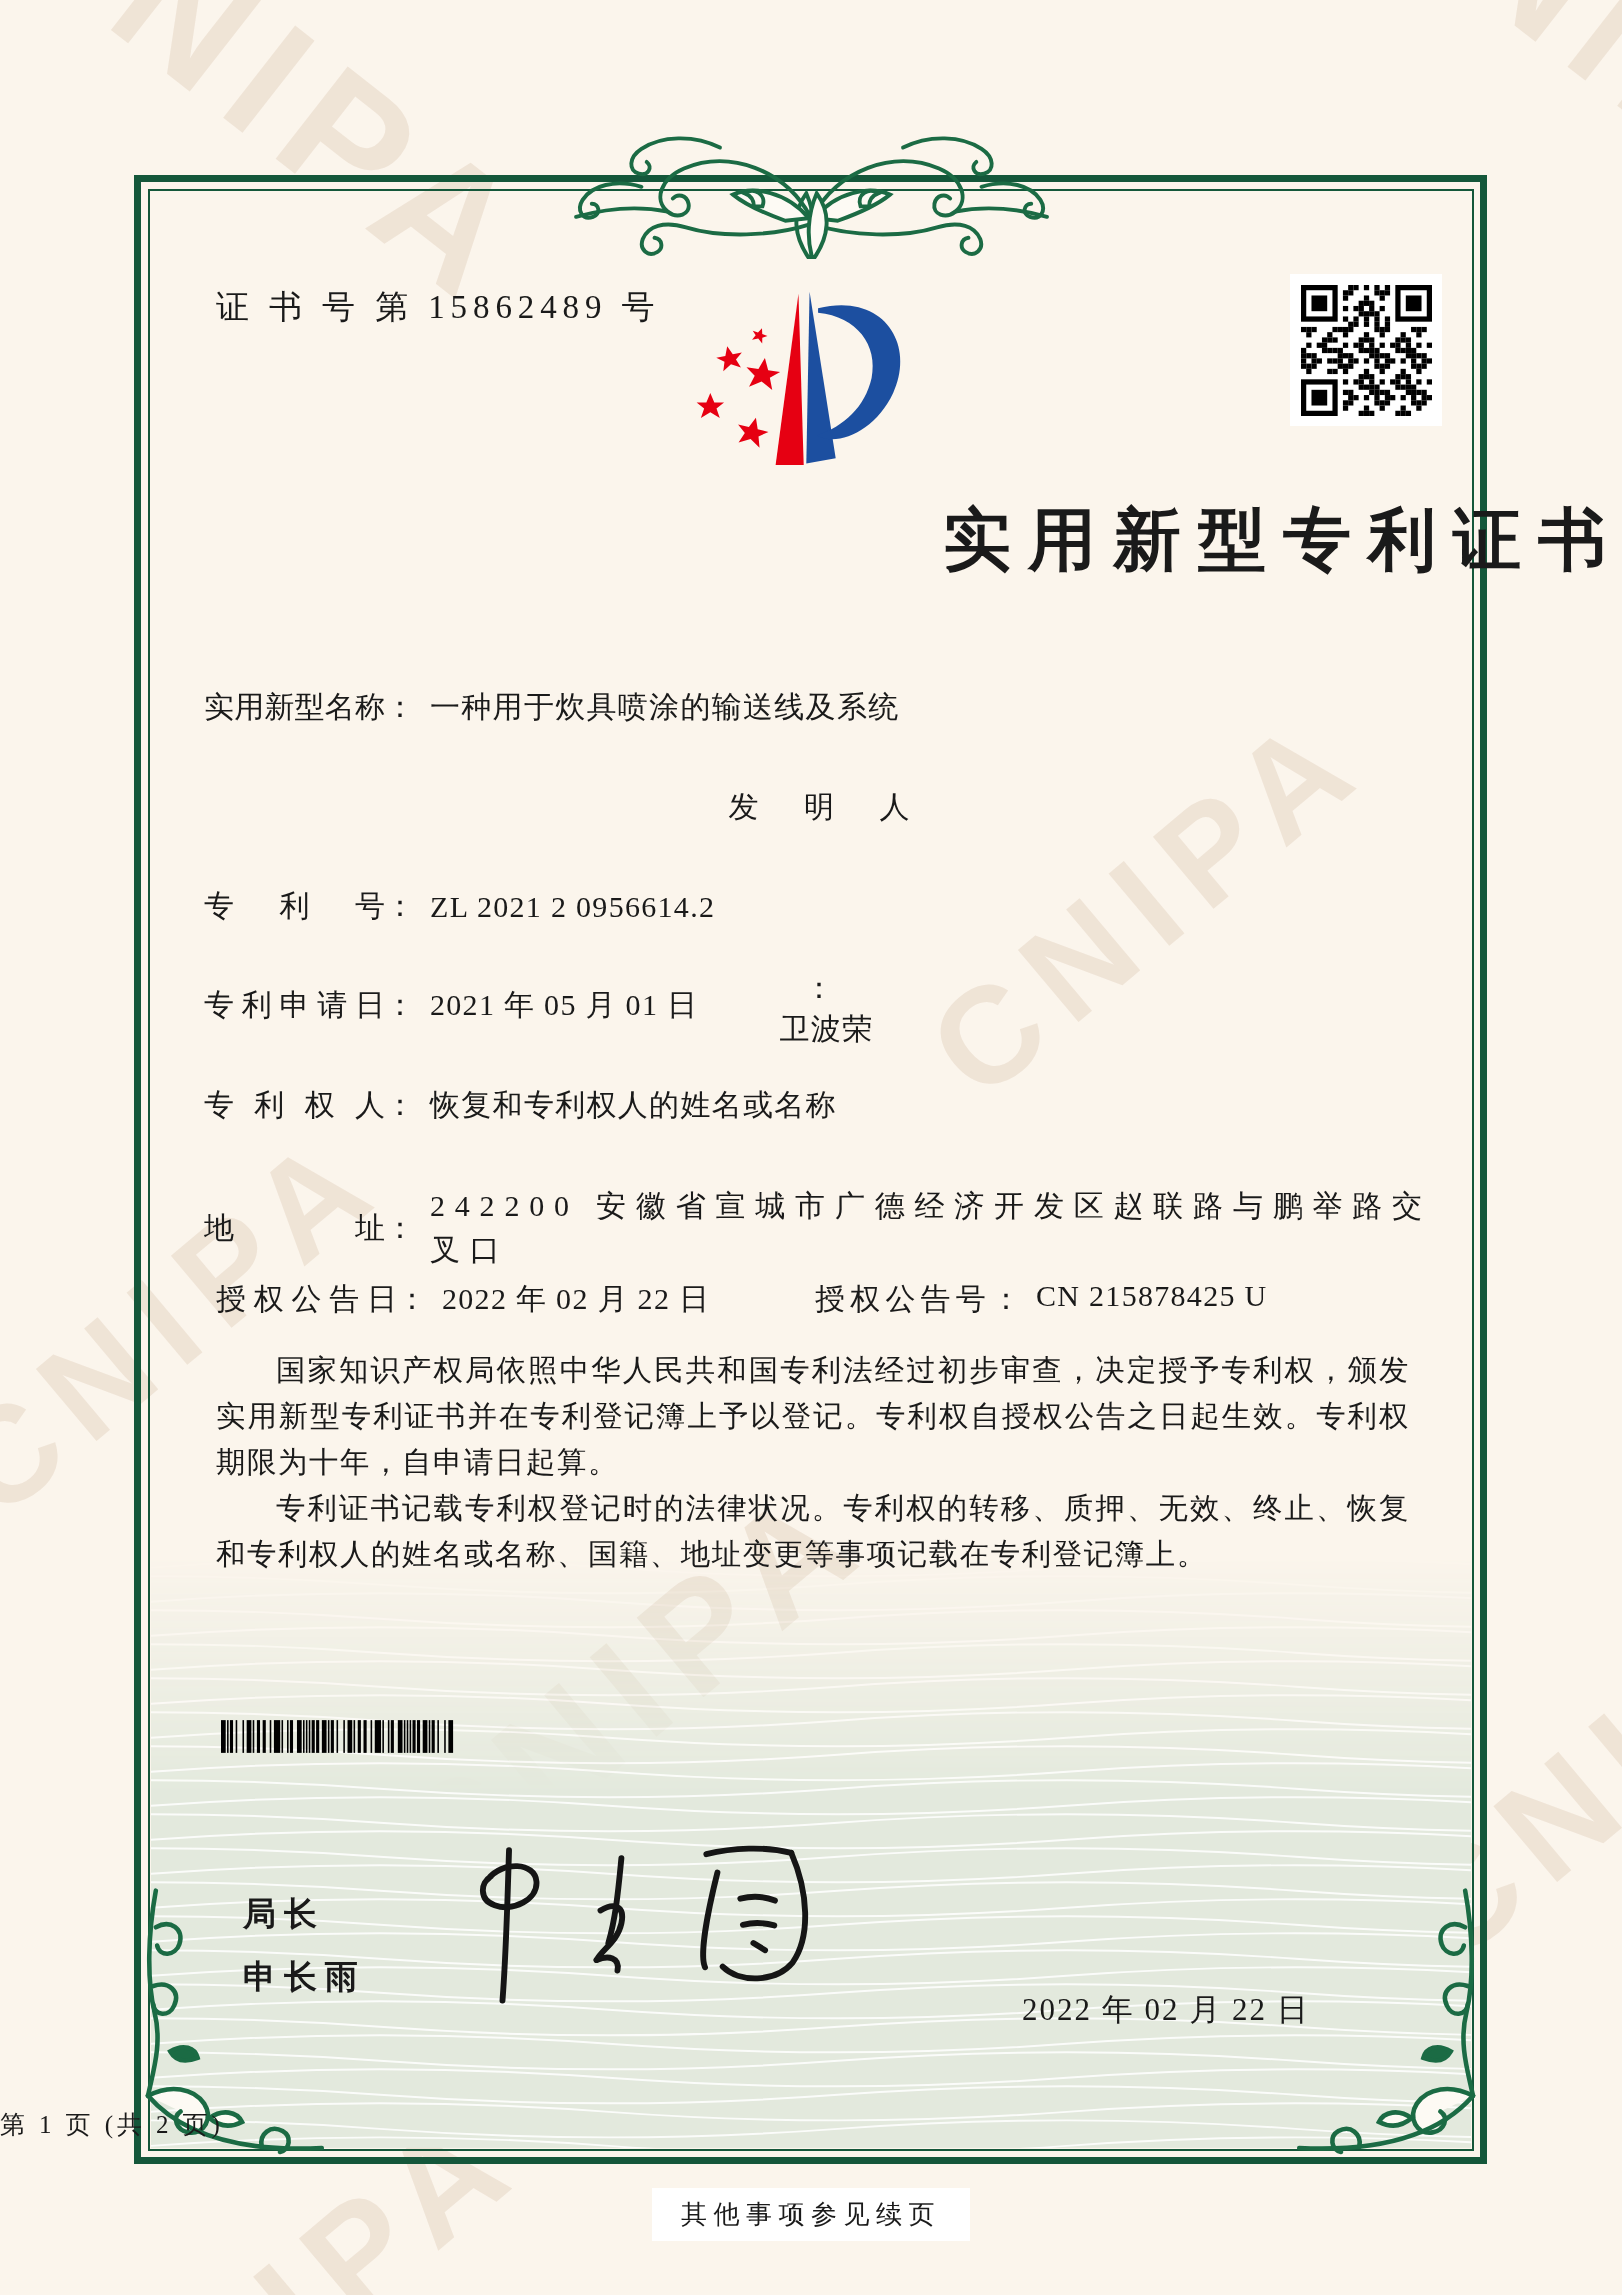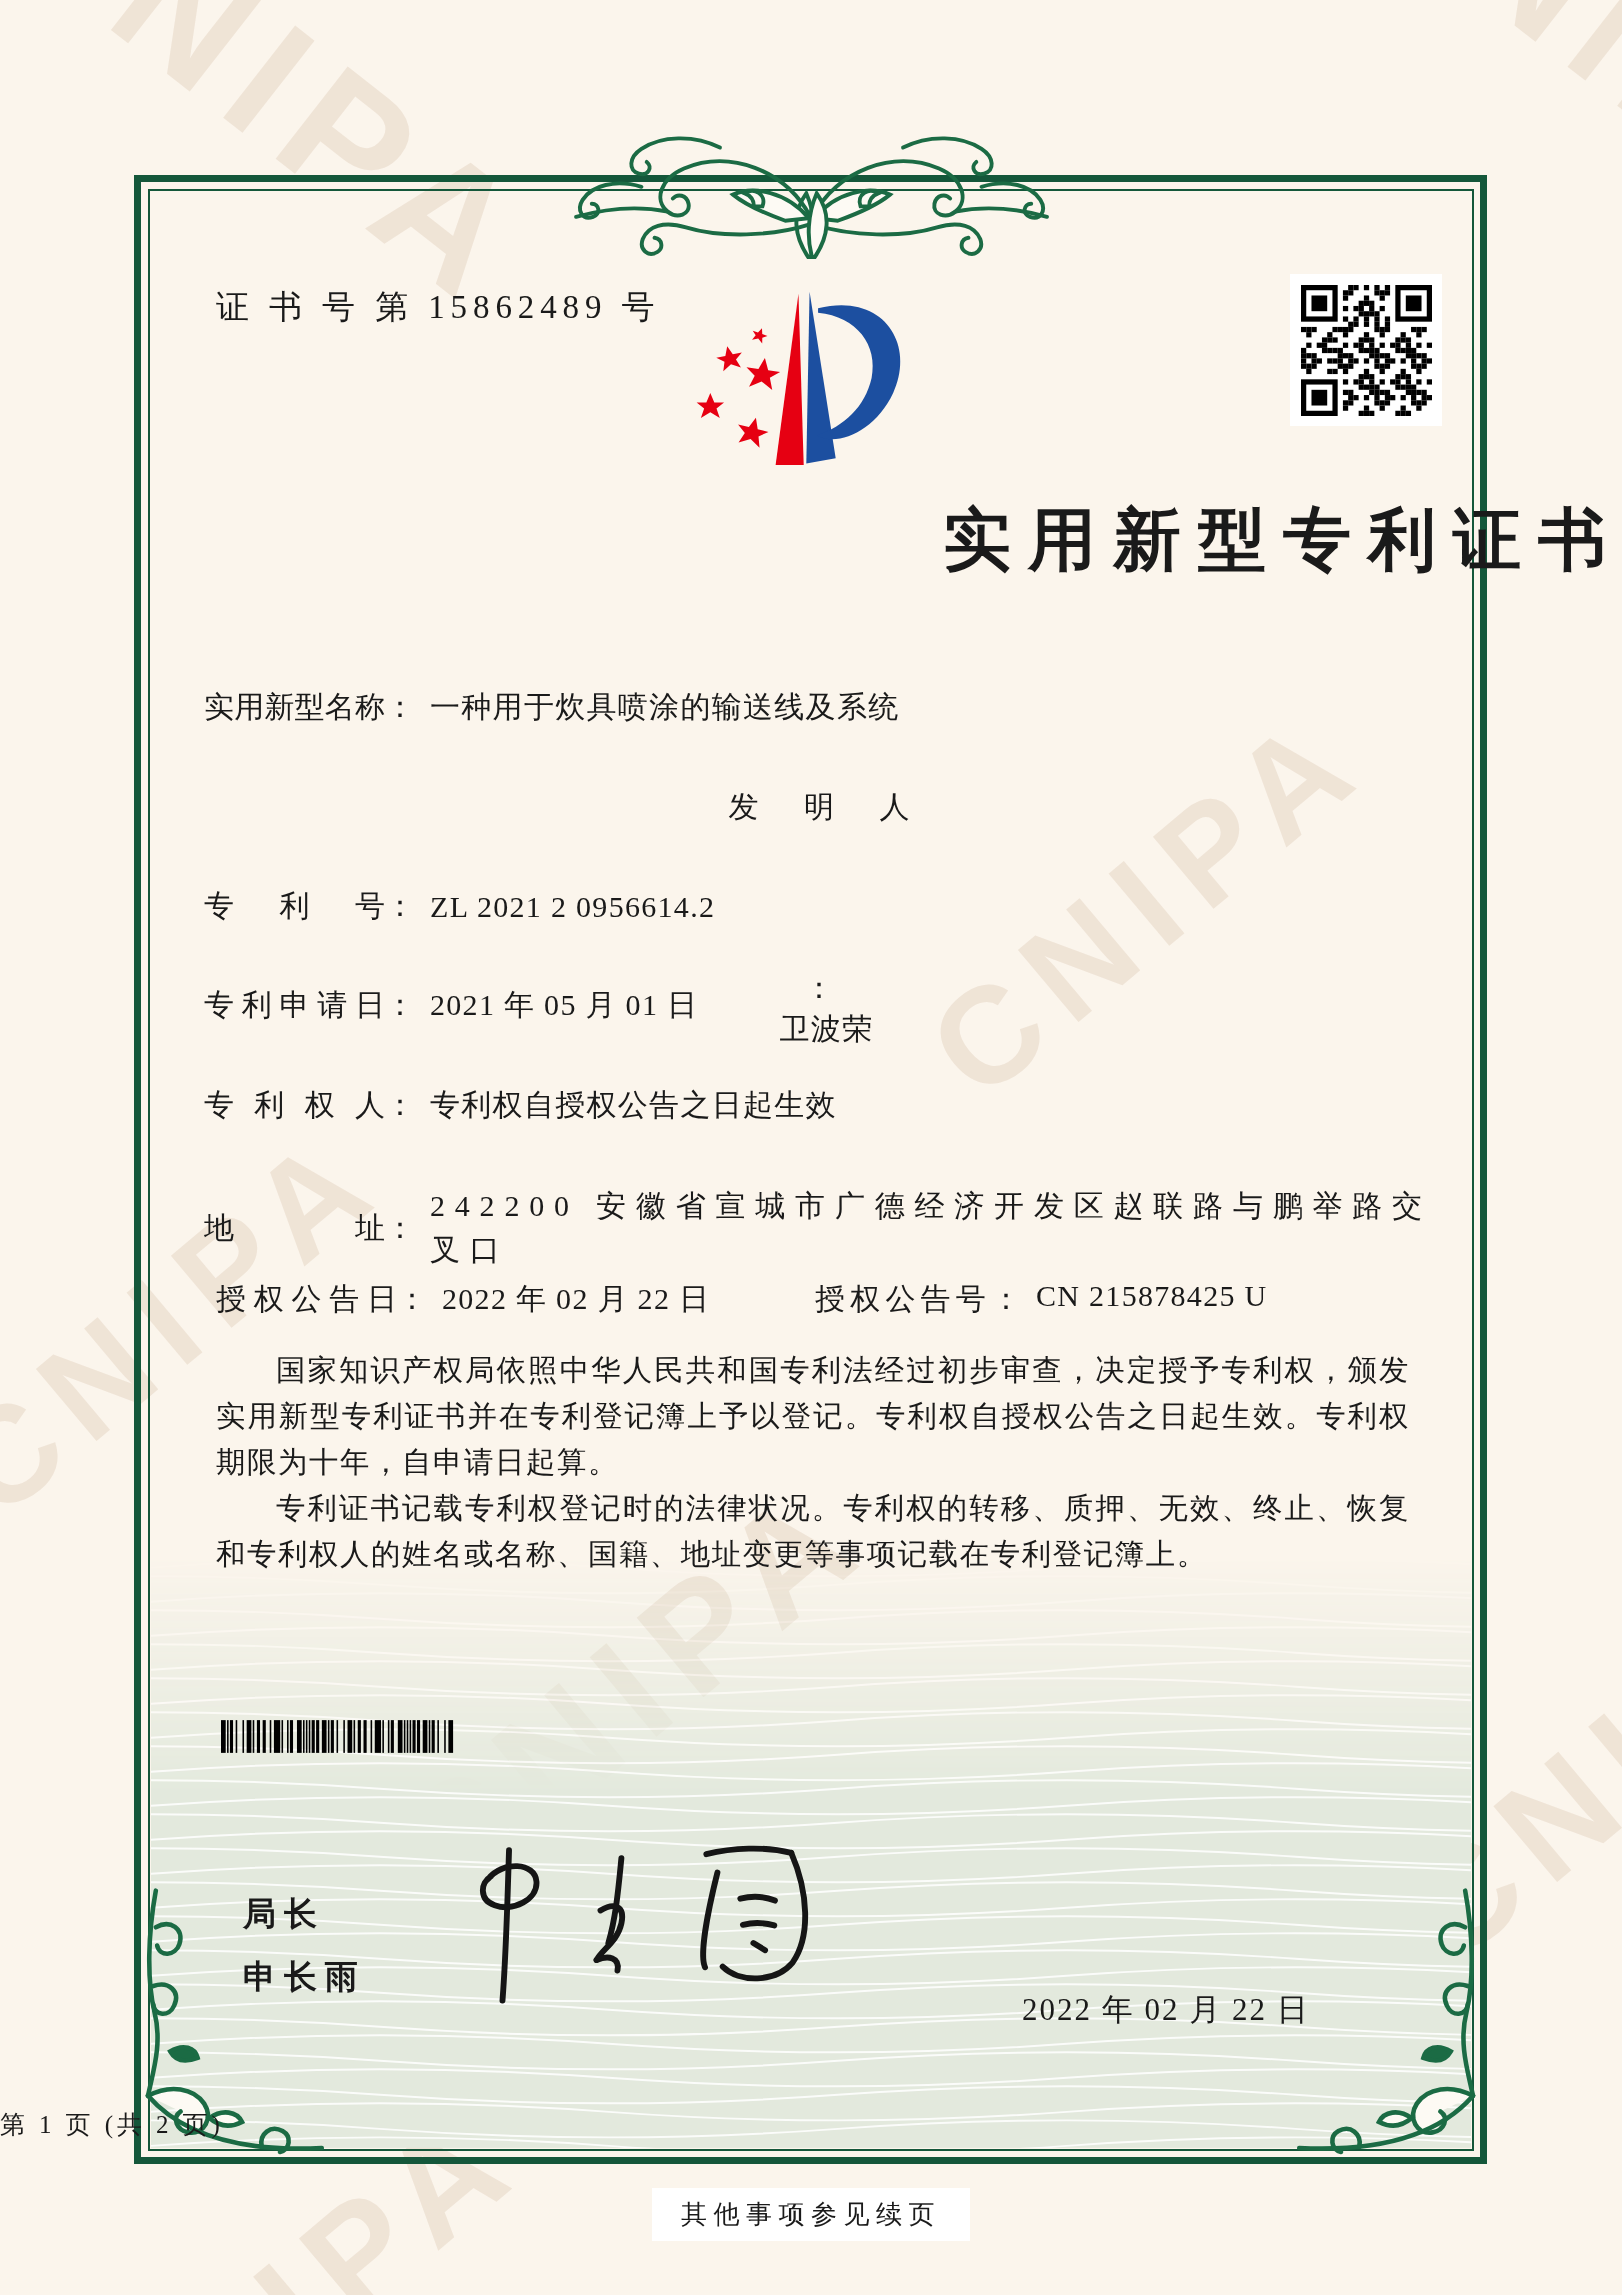--- a/index.html
+++ b/index.html
@@ -398,21 +398,21 @@
         <span class="fvalue">ZL 2021 2 0956614.2</span>
     </div>
     <div class="abs frow" style="top:985px;">
       <span class="flabel">专利申请日</span>
         <span class="fcolon">：</span>
         <span class="fvalue">2021 年 05 月 01 日</span>
     </div>
     <div class="abs frow" style="top:1085px;">
       <span class="flabel">专利权人</span>
         <span class="fcolon">：</span>
-        <span class="fvalue">专利权自授权公告之日起生效</span>
+        <span class="fvalue">恢复和专利权人的姓名或名称</span>
     </div>
     <div class="abs frow" style="top:1184px;">
       <span class="flabel">地址</span>
         <span class="fcolon">：</span>
         <span class="fvalue addrval">242200 安徽省宣城市广德经济开发区赵联路与鹏举路交叉口</span>
     </div>
 
     <div class="abs gpair" style="left:216px;top:1279px;">
       <span class="flabel">授权公告日</span>
         <span class="fcolon">：</span>

